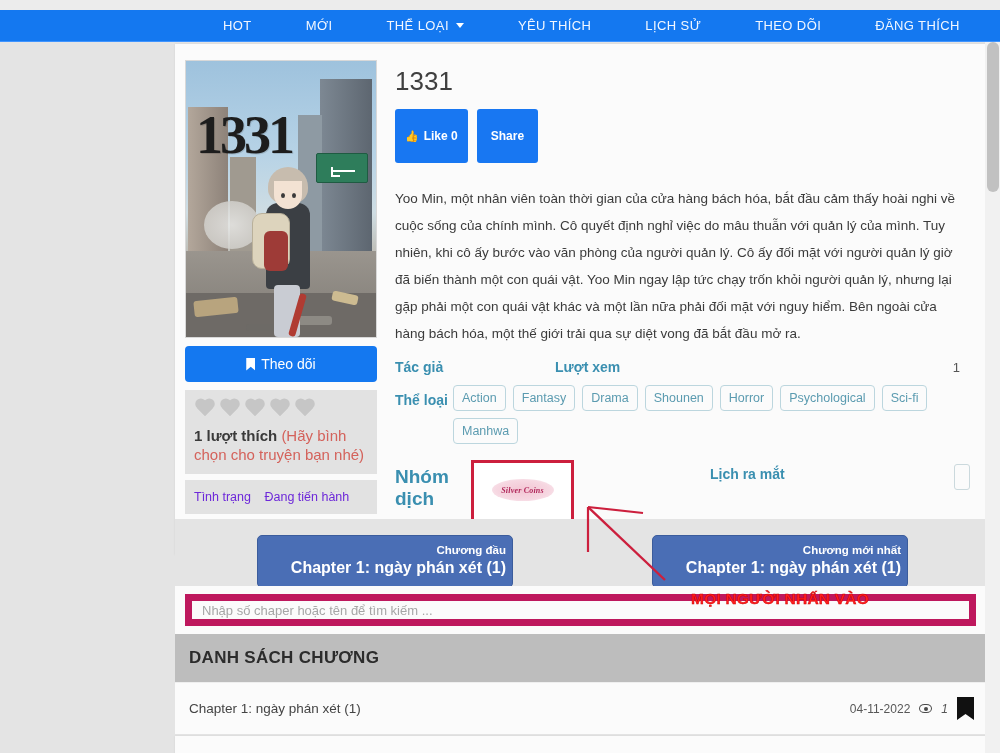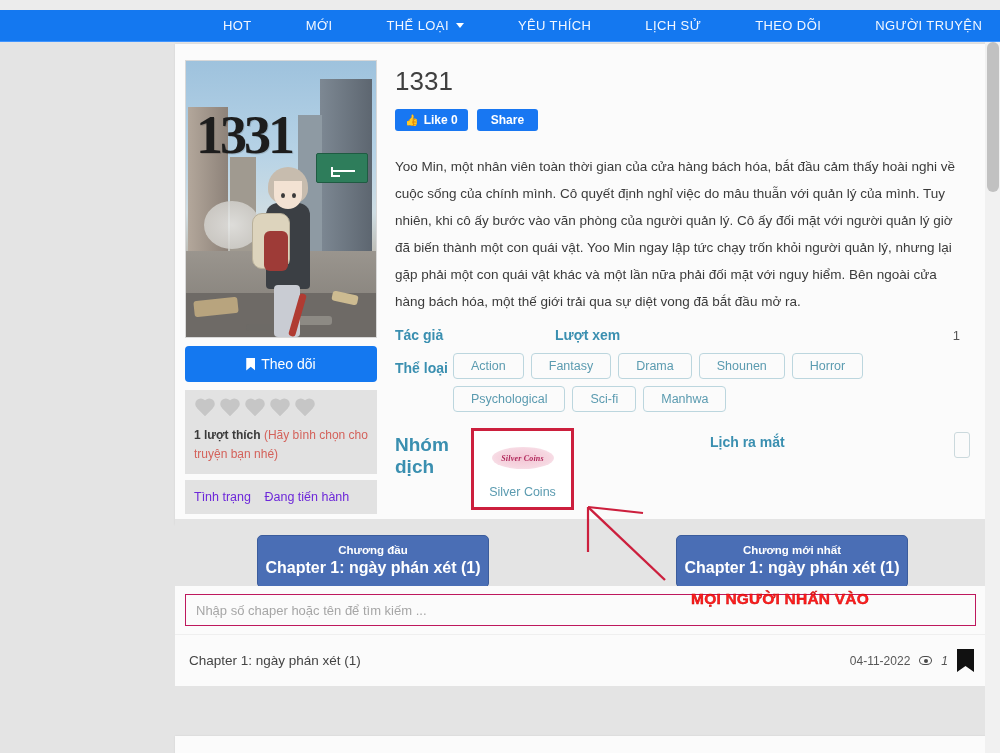--- a/index.html
+++ b/index.html
@@ -106,58 +106,58 @@
     margin-top:8px; width:192px; background:#e2e2e2; padding:9px 9px 10px 9px;
   }
   .hearts{ display:flex; gap:3px; margin-bottom:7px; }
   .heart{ width:22px; height:20px; position:relative; cursor:pointer; }
   .heart:before,.heart:after{
     content:""; position:absolute; top:0; width:11px; height:17px;
     background:#c6c6c6; border-radius:11px 11px 0 0;
   }
   .heart:before{ left:11px; transform:rotate(-45deg); transform-origin:0 100%; }
   .heart:after{ left:0; transform:rotate(45deg); transform-origin:100% 100%; }
-  .like-text{ font-size:12px; color:#3a3a3a; line-height:19px; }
+  .like-text{ font-size:15px; color:#3a3a3a; line-height:19px; }
   .like-text .note{ color:#d4625b; }
 
   .status-box{
     margin-top:6px; width:192px; background:#e2e2e2; padding:10px 9px;
     font-size:12.5px; color:#6d28d9;
   }
   .status-box .lbl{ margin-right:10px; }
 
   
   .col-right{ flex:1; padding:12px 16px 6px 16px; }
   .title{ font-size:26px; color:#3f3f3f; font-weight:normal; margin:0 0 12px 0; }
   .fb-row{ display:flex; gap:9px; margin-bottom:22px; }
   .fb-like{
     background:#1877f2; color:#fff; font-size:12px; font-weight:bold;
     border-radius:3px; padding:4px 10px; display:flex; align-items:center; gap:5px;
     cursor:pointer; font-family:"Liberation Sans", sans-serif;
   }
   .thumb-ico{ font-size:11px; }
   .fb-share{
     background:#1877f2; color:#fff; font-size:12px; font-weight:bold;
-    border-radius:3px; padding:4px 14px; cursor:pointer;
+    border-radius:3px; padding:20px 14px; cursor:pointer;
   }
   .desc{ font-size:13.5px; color:#3b3b3b; line-height:27px; margin-bottom:12px; }
 
   .meta-row{ display:flex; align-items:center; margin-bottom:4px; }
   .meta-lbl{ color:#3a8fb0; font-size:14px; font-weight:bold; }
   .meta-lbl.author{ width:160px; }
   .meta-lbl.views{ width:130px; }
   .meta-val{ font-size:13px; color:#555; }
   .meta-val.right{ margin-left:auto; padding-right:10px; }
 
   .genre-row{ display:flex; align-items:flex-start; margin-top:10px; }
   .genre-lbl{ color:#3a8fb0; font-size:14px; font-weight:bold; padding-top:7px; width:58px; }
   .genres{ display:flex; flex-wrap:wrap; gap:7px; flex:1; }
   .genre{
     border:1px solid #bcd6de; color:#5b9bb0; font-size:12.5px;
-    padding:5px 17px; border-radius:4px; background:#fbfbfb; cursor:pointer;
+    padding:5px 8px; border-radius:4px; background:#fbfbfb; cursor:pointer;
     white-space:nowrap;
   }
 
   .group-row{ display:flex; align-items:flex-start; margin-top:16px; padding-bottom:6px;}
   .group-lbl{ color:#3a8fb0; font-size:19px; font-weight:bold; width:58px; padding-top:6px;}
   .group-box{
     width:103px; border:3px solid #cc1f3d; padding:12px 6px 8px 6px;
     text-align:center; margin-left:18px; background:#fff; cursor:pointer;
   }
   .sc-logo{
@@ -172,31 +172,31 @@
   .group-name{ font-size:12.5px; color:#5b9bb0; }
   .sched-lbl{ color:#3a8fb0; font-size:14px; font-weight:bold; margin-left:136px; padding-top:6px; }
   .sched-badge{
     margin-left:auto; margin-top:4px; width:16px; height:26px;
     border:1px solid #cbd9dd; border-radius:3px; background:#fbfbfb;
   }
 
   
   .chap-nav{ display:flex; justify-content:space-between; padding:16px 78px 12px 82px; background:#e4e4e4; }
   .chap-btn{
-    width:232px; background:#4a6eb5; border:1px solid #3b5c9c; border-radius:5px;
-    color:#fff; text-align:center; padding:8px 6px 10px 6px; cursor:pointer;
+    width:256px; background:#4a6eb5; border:1px solid #3b5c9c; border-radius:5px;
+    color:#fff; text-align:right; padding:8px 6px 10px 6px; cursor:pointer;
   }
   .chap-btn .small{ font-size:11.5px; font-weight:bold; display:block; margin-bottom:3px; }
   .chap-btn .big{ font-size:16px; font-weight:bold; display:block; }
 
   
   .list-card{ background:#fbfbfb; }
   .search-wrap{ padding:8px 10px 8px 10px; background:#fbfbfb; }
   .search-input{
-    width:100%; height:32px; border:1px solid #be185d; background:#fbfbfb;
+    width:100%; height:32px; border:7px solid #be185d; background:#fbfbfb;
     padding:0 10px; font-size:13px; color:#9b9b9b; outline:none;
     font-family:"Liberation Sans", sans-serif;
   }
   .search-input::placeholder{ color:#a6a6a6; }
   .list-head{
     background:#bdbdbd; padding:14px 14px; font-size:17px; font-weight:bold;
     color:#2c2c2c; letter-spacing:.3px;
   }
   .chap-row{
     display:flex; align-items:center; padding:14px 12px 14px 14px;
@@ -251,21 +251,21 @@
     <a class="nav-item">
         <span>YÊU THÍCH</span>
       </a>
     <a class="nav-item">
         <span>LỊCH SỬ</span>
       </a>
     <a class="nav-item">
         <span>THEO DÕI</span>
       </a>
     <a class="nav-item">
-        <span>NGƯỜI TRUYỆN</span>
+        <span>ĐĂNG THÍCH</span>
       </a>
 
   </div>
 </div>
 
 <div class="page-bg"></div>
 
 <div class="container">
 
   <div class="detail">
@@ -384,20 +384,21 @@
       <span class="small">Chương mới nhất</span>
       <span class="big">Chapter 1: ngày phán xét (1)</span>
     </div>
   </div>
 </div>
 
 <div style="position:absolute; top:586px; left:175px; width:811px;" class="list-card">
   <div class="search-wrap">
     <input class="search-input" type="text" placeholder="Nhập số chaper hoặc tên để tìm kiếm ..." style="">
   </div>
+  <div class="list-head">DANH SÁCH CHƯƠNG</div>
   <div class="chap-row">
     <span class="chap-name">Chapter 1: ngày phán xét (1)</span>
     <span class="chap-meta">
       <span class="chap-date">04-11-2022</span>
       <span class="eye"></span>
       <span class="views-n">1</span>
       <span class="bm"></span>
     </span>
   </div>
 </div>

